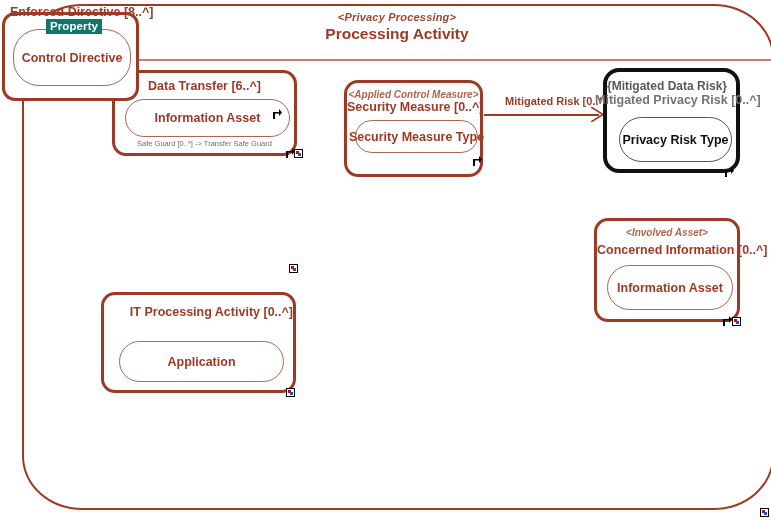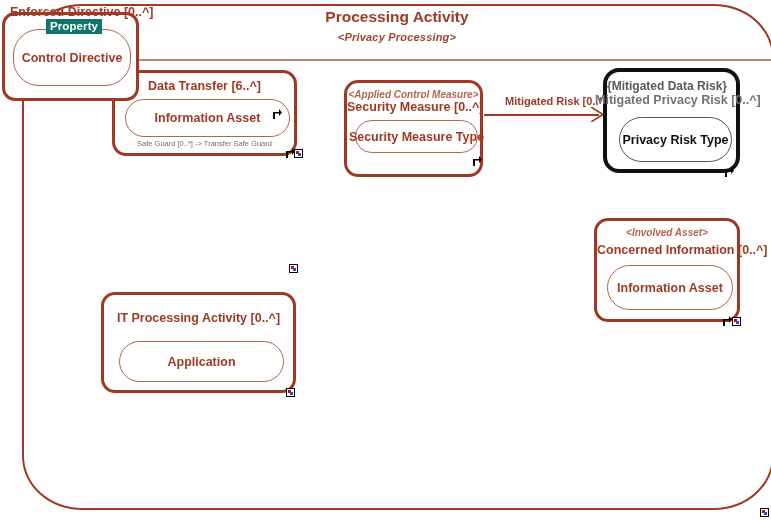--- a/index.html
+++ b/index.html
@@ -47,21 +47,21 @@
   #nData .foot{position:absolute;left:0;top:66px;width:100%;text-align:center;
                color:#6E6E6E;font-size:7.5px;white-space:nowrap;}
 
   
   #nBiz{left:101px;top:182px;width:198px;height:88px;}
   #nBiz .hdr{position:absolute;top:11px;left:0;width:100%;text-align:center;}
   #nBiz .inner{left:16px;top:33px;width:166px;height:40px;}
 
   
   #nIT{left:101px;top:292px;width:195px;height:101px;}
-  #nIT .hdr{position:absolute;top:16px;left:0;width:100%;text-align:center;}
+  #nIT .hdr{position:absolute;top:10px;left:0;width:100%;text-align:right;}
   #nIT .inner{left:15px;top:46px;width:165px;height:41px;}
 
   
   #nSec{left:344px;top:80px;width:139px;height:97px;}
   #nSec .stereo{position:absolute;top:6px;left:0;width:100%;text-align:center;}
   #nSec .hdr{position:absolute;top:17px;left:0;width:100%;text-align:center;}
   #nSec .inner{left:8px;top:37px;width:123px;height:33px;}
 
   
   #nRisk{left:603px;top:68px;width:137px;height:105px;border:4px solid #111111;
@@ -95,27 +95,27 @@
   .hSquare u{display:block;width:3px;height:3px;background:#1B53D0;
              margin:-1px 0 0 3px;}
 </style>
 </head>
 <body>
 
 <div class="canvas">
 
   <div id="outer"></div>
   <div id="outer-title-wrap">
+    <span id="outer-stereo">&lt;Privacy Processing&gt;</span>
     <span id="outer-title">Processing Activity</span>
-    <span id="outer-stereo">&lt;Privacy Processing&gt;</span>
   </div>
   <div id="outer-sep"></div>
 
   <div class="node" id="nEnforced">
-    <span class="hdr lbl">Enforced Directive [0..^]</span>
+    <span class="hdr lbl">Enforced Directive [8..^]</span>
     <div class="inner">
       <span class="lbl">Control Directive</span>
     </div>
   </div>
   <span id="propBadge">Property</span>
 
   <div class="node" id="nData">
     <span class="hdr lbl">Data Transfer [6..^]</span>
     <div class="inner">
       <span class="lbl">Information Asset</span>

